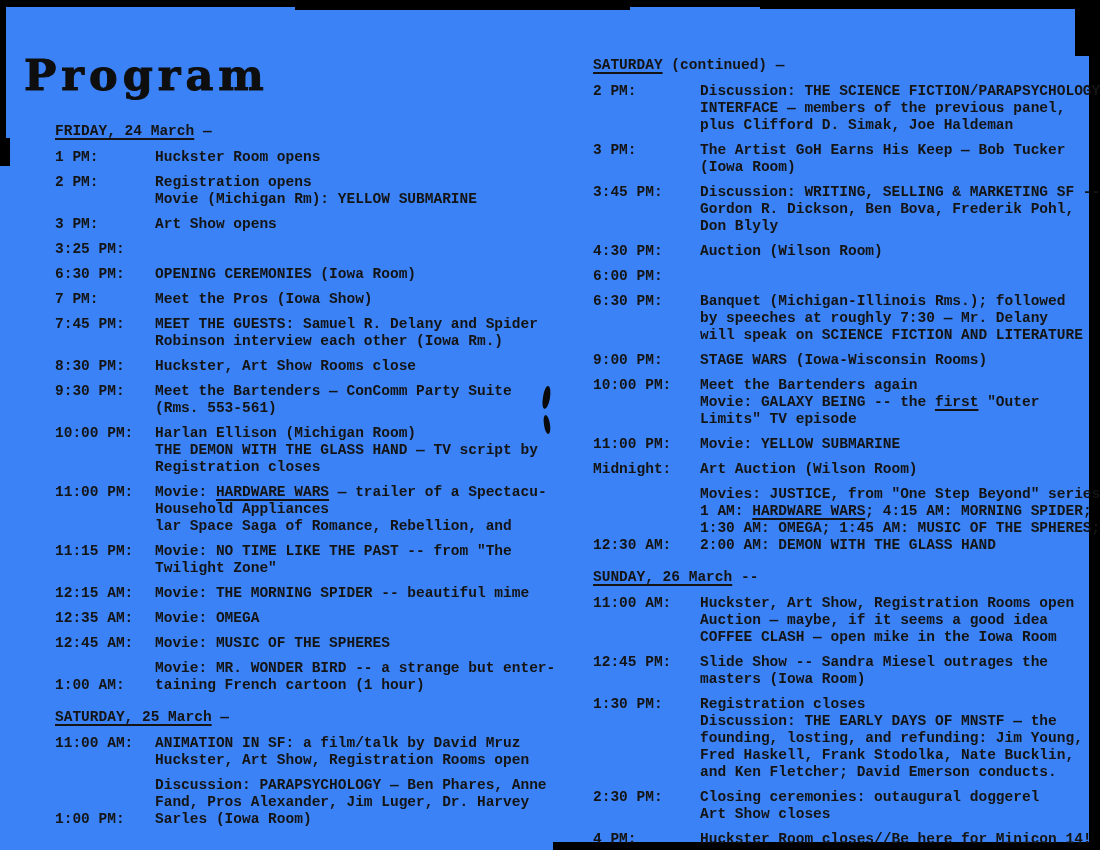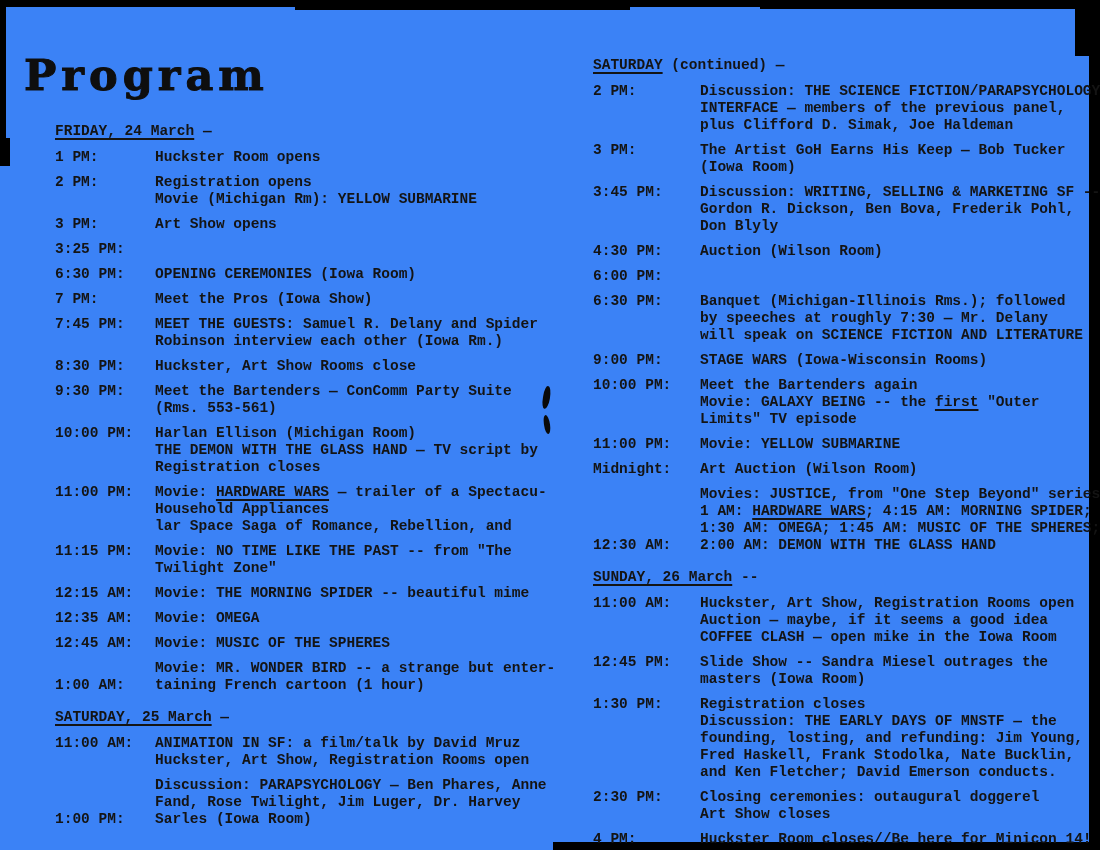--- a/index.html
+++ b/index.html
@@ -172,21 +172,21 @@
           <div class="time">11:00 AM:</div>
           <div class="desc">
             <div class="line"><span>ANIMATION IN SF: a film/talk by David Mruz</span></div>
             <div class="line"><span>Huckster, Art Show, Registration Rooms open</span></div>
           </div>
         </div>
         <div class="entry">
           <div class="time">1:00 PM:</div>
           <div class="desc">
             <div class="line"><span>Discussion: PARAPSYCHOLOGY — Ben Phares, Anne</span></div>
-            <div class="line"><span>Fand, Rose Twilight, Jim Luger, Dr. Harvey</span></div>
+            <div class="line"><span>Fand, Pros Alexander, Jim Luger, Dr. Harvey</span></div>
             <div class="line"><span>Sarles (Iowa Room)</span></div>
           </div>
         </div>
       </div>
     </div>
   <div class="col col-right" id="col-1">
       <div class="section">
         <div class="day-heading"><span class="u">SATURDAY</span><span> (continued) —</span></div>
         <div class="entry">
           <div class="time">2 PM:</div>

